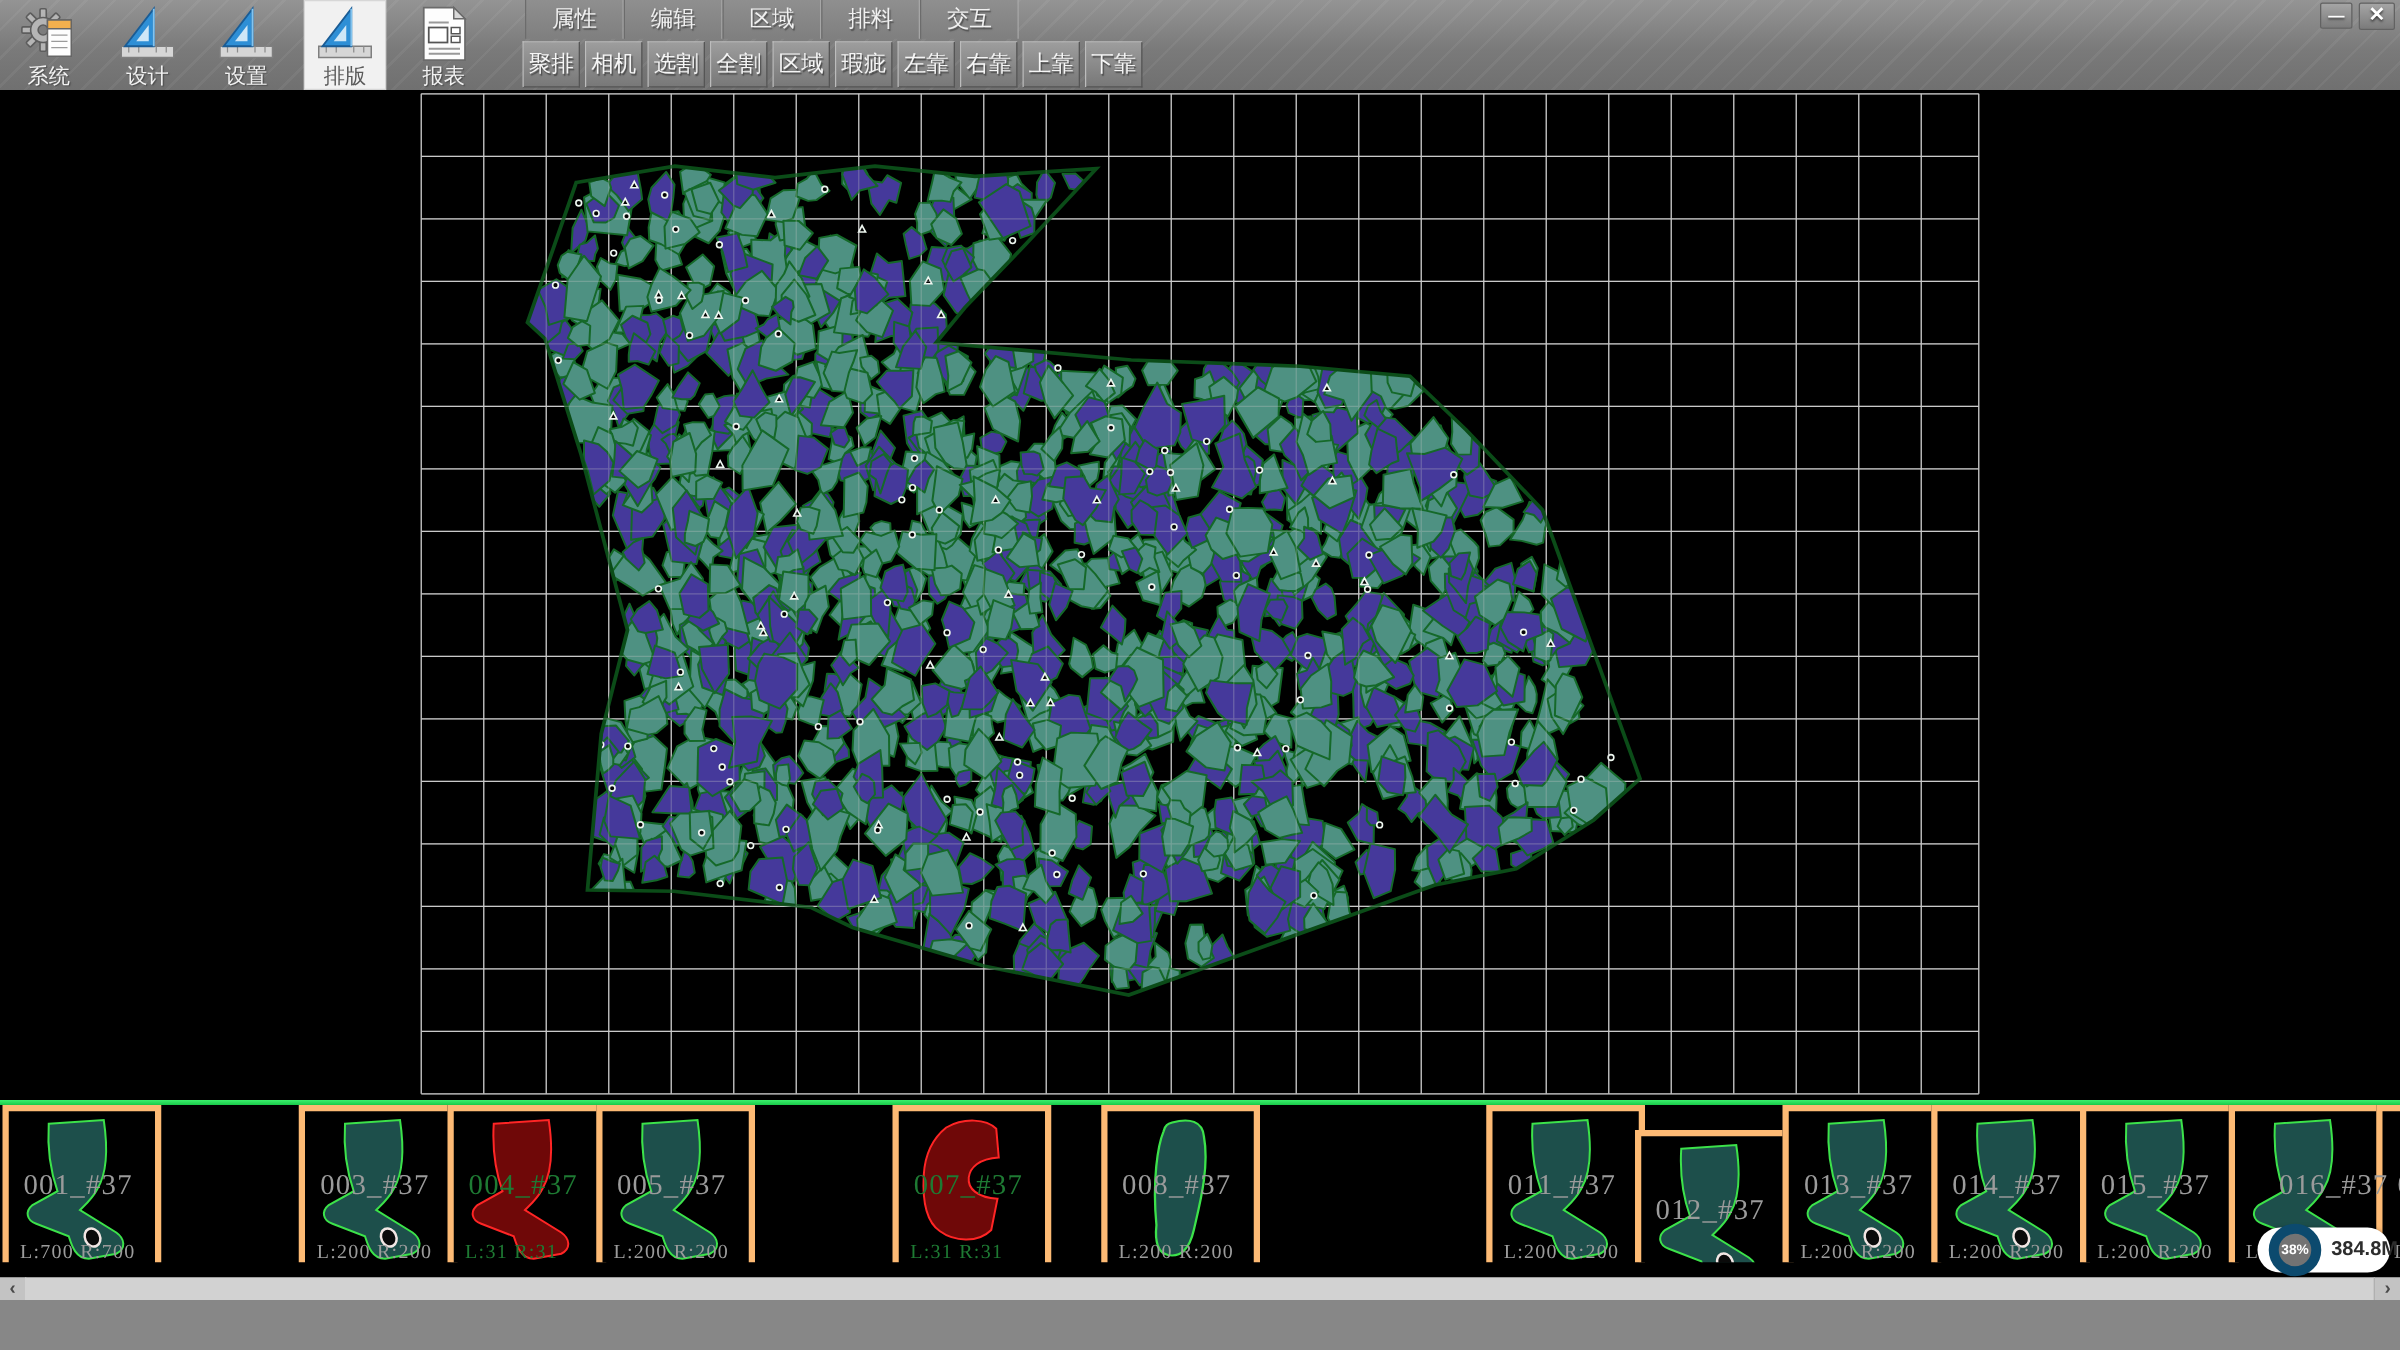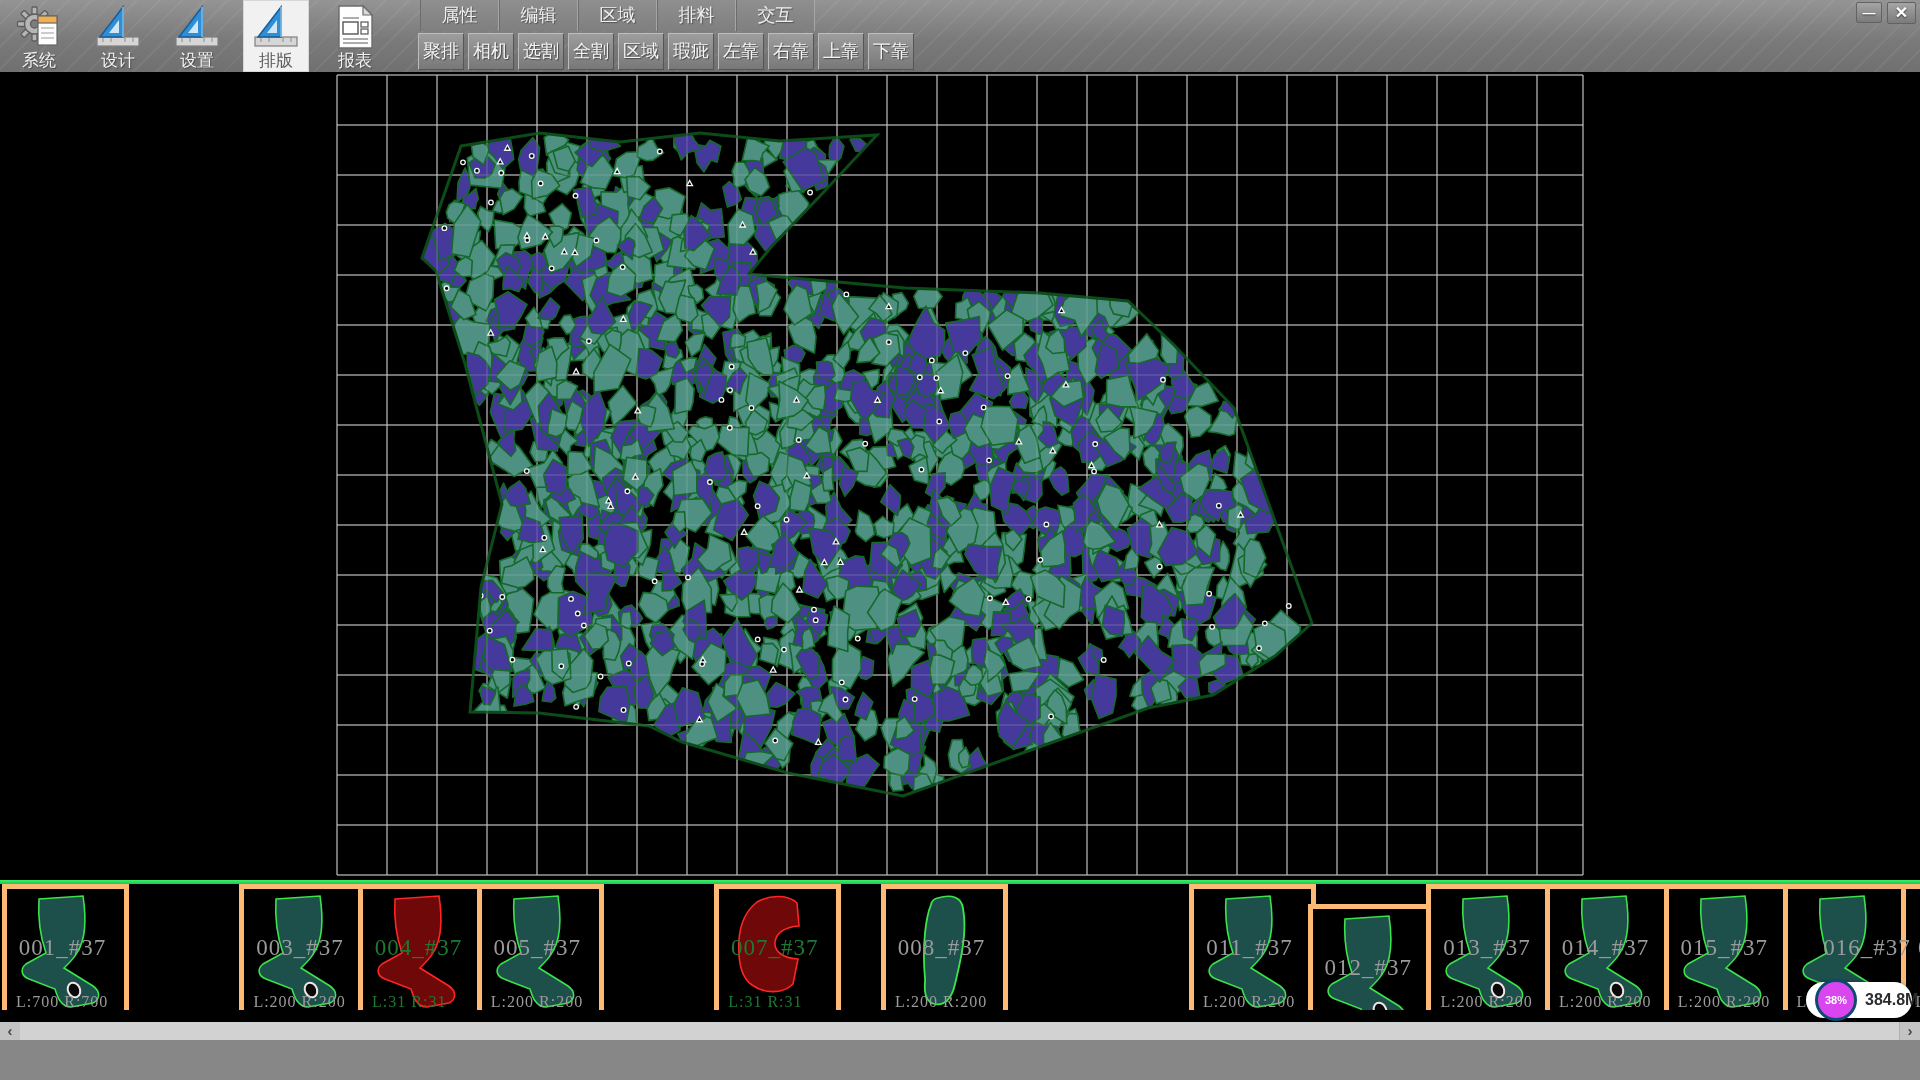--- a/index.html
+++ b/index.html
@@ -61,21 +61,21 @@
     font-size:15px;font-weight:bold;color:#4a4a4a;background:#c3c3c3;}
   .sb-arrow.left{left:0;border-right:1px solid #b0b0b0;}
   .sb-arrow.right{right:0;border-left:1px solid #b0b0b0;}
   .sb-track{position:absolute;left:20px;right:20px;top:0;height:18px;background:#d2d2d2;}
   #footer{position:absolute;left:0;top:1040px;width:1920px;height:40px;background:#878787;}
 
   
   #badge{position:absolute;left:1806px;top:982px;width:106px;height:36px;background:#fff;
     border-radius:18px;box-shadow:0 1px 4px rgba(0,0,0,.5);z-index:9;}
   .badge-circle{position:absolute;left:9px;top:-3px;width:42px;height:42px;border-radius:50%;
-    box-sizing:border-box;background:#d946ef;border:3px solid #0c4a6e;
+    box-sizing:border-box;background:#737373;border:8px solid #0c4a6e;
     display:flex;align-items:center;justify-content:center;
     color:#fff;font-size:11px;font-weight:bold;}
   .badge-text{position:absolute;left:59px;top:0;height:36px;line-height:36px;
     font-size:16px;color:#2d2d2d;font-weight:bold;}
 </style>
 </head>
 <body>
 
 <div id="app">
 

